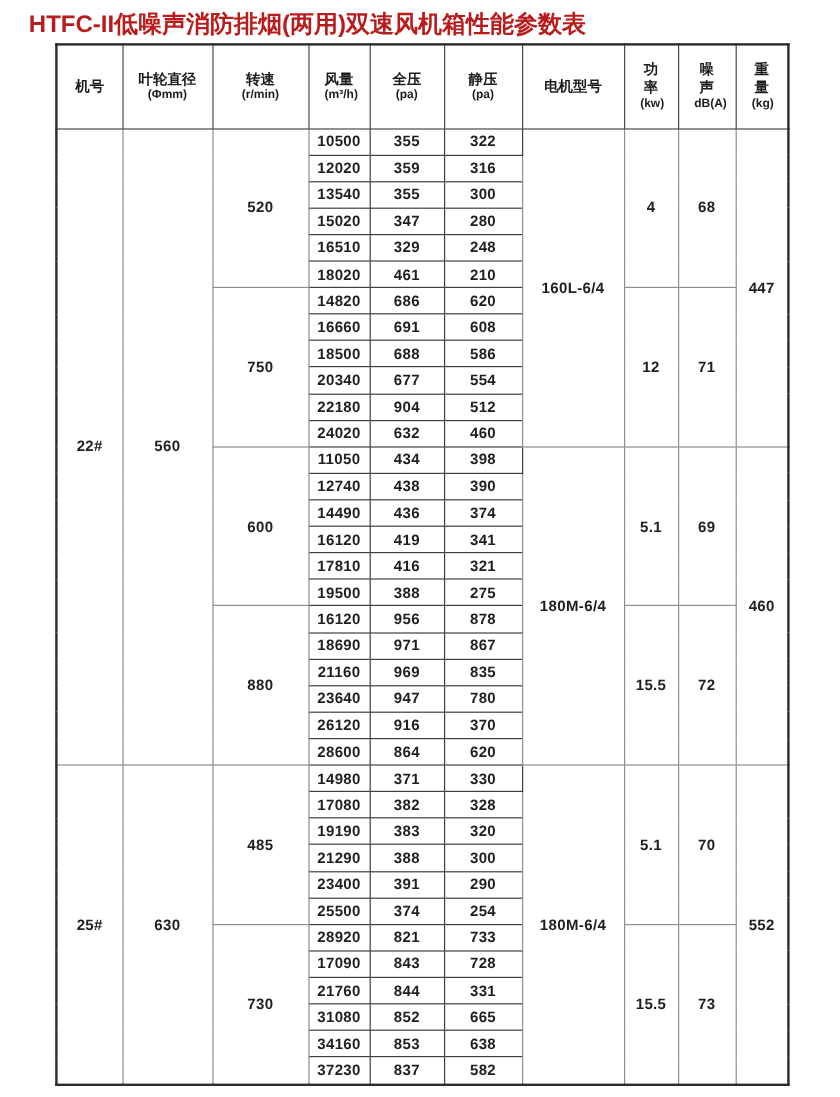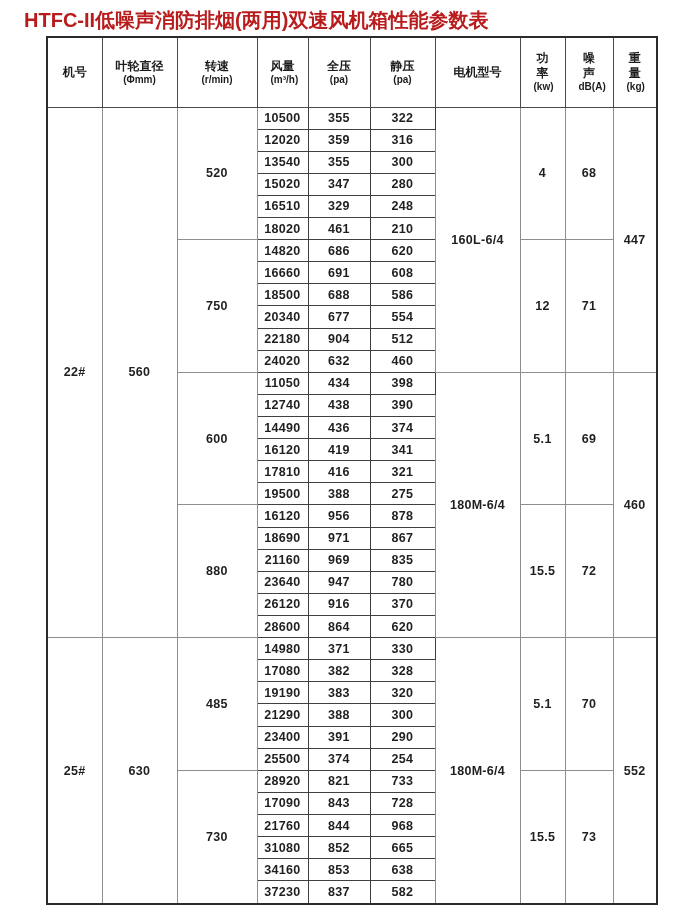--- a/index.html
+++ b/index.html
@@ -277,21 +277,21 @@
         <td rowspan="6">73</td>
       </tr>
       <tr>
         <td class="data">17090</td>
         <td class="data">843</td>
         <td class="data">728</td>
       </tr>
       <tr>
         <td class="data">21760</td>
         <td class="data">844</td>
-        <td class="data">968</td>
+        <td class="data">331</td>
       </tr>
       <tr>
         <td class="data">31080</td>
         <td class="data">852</td>
         <td class="data">665</td>
       </tr>
       <tr>
         <td class="data">34160</td>
         <td class="data">853</td>
         <td class="data">638</td>

